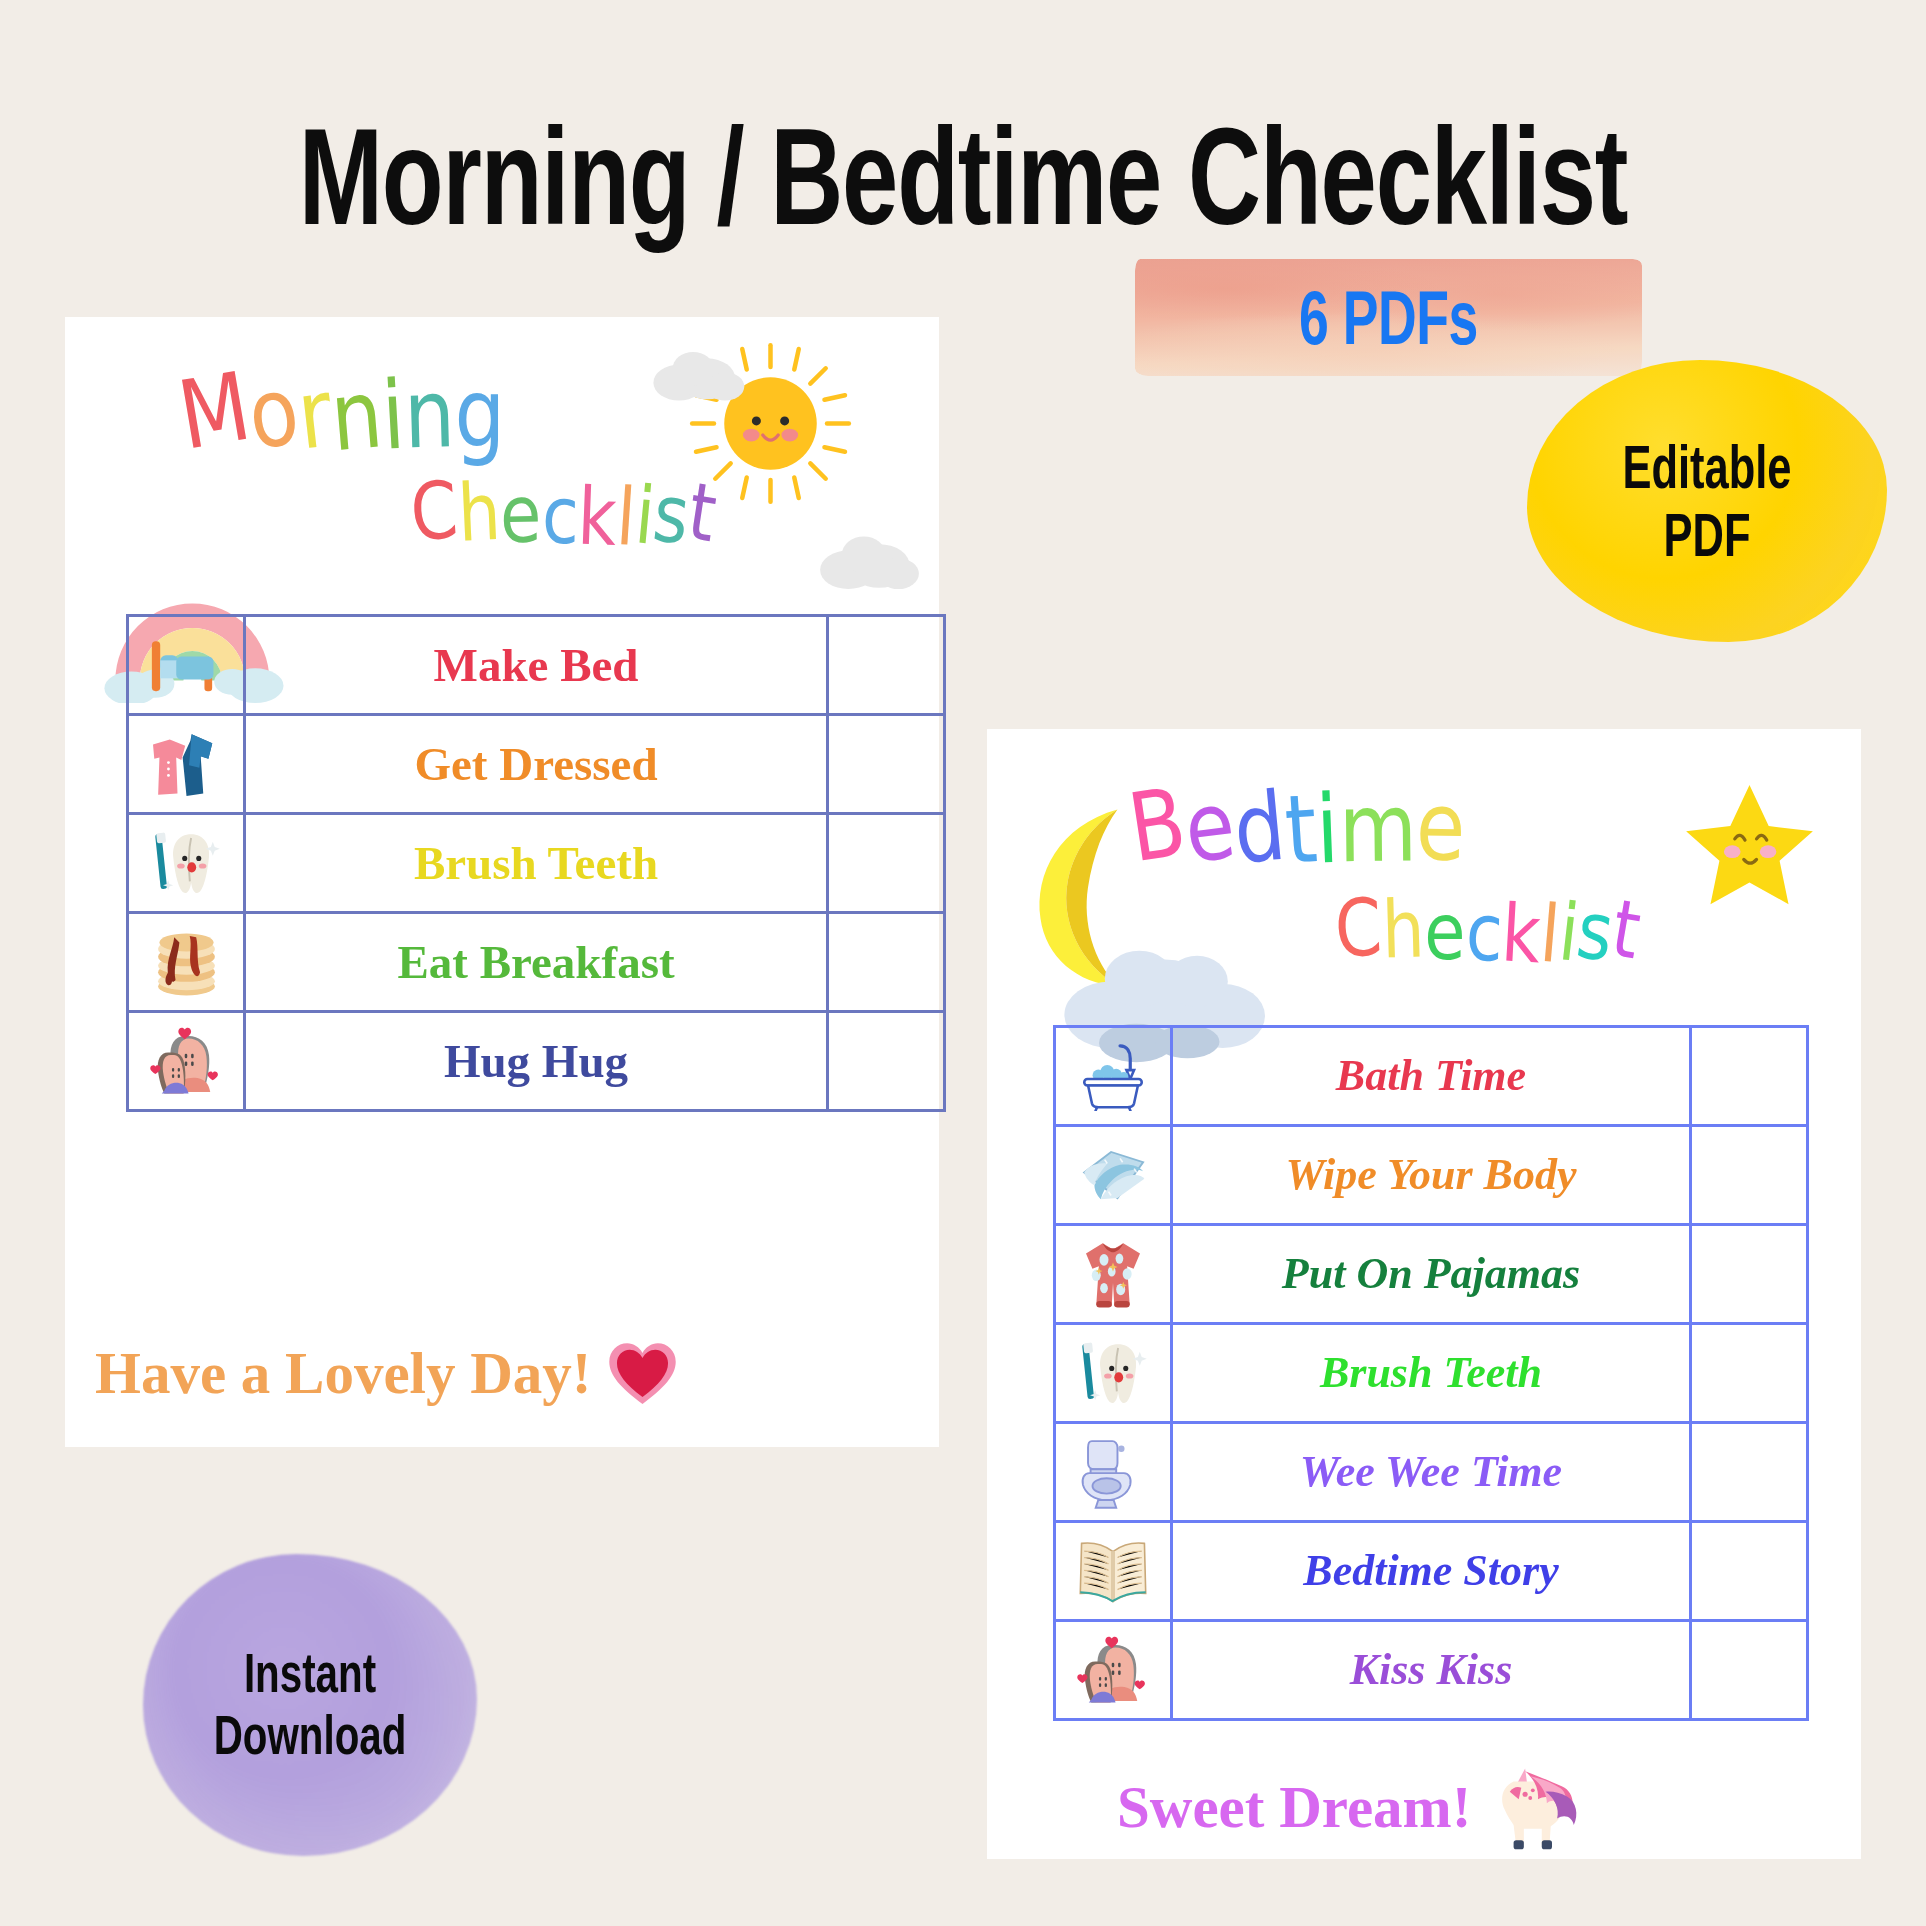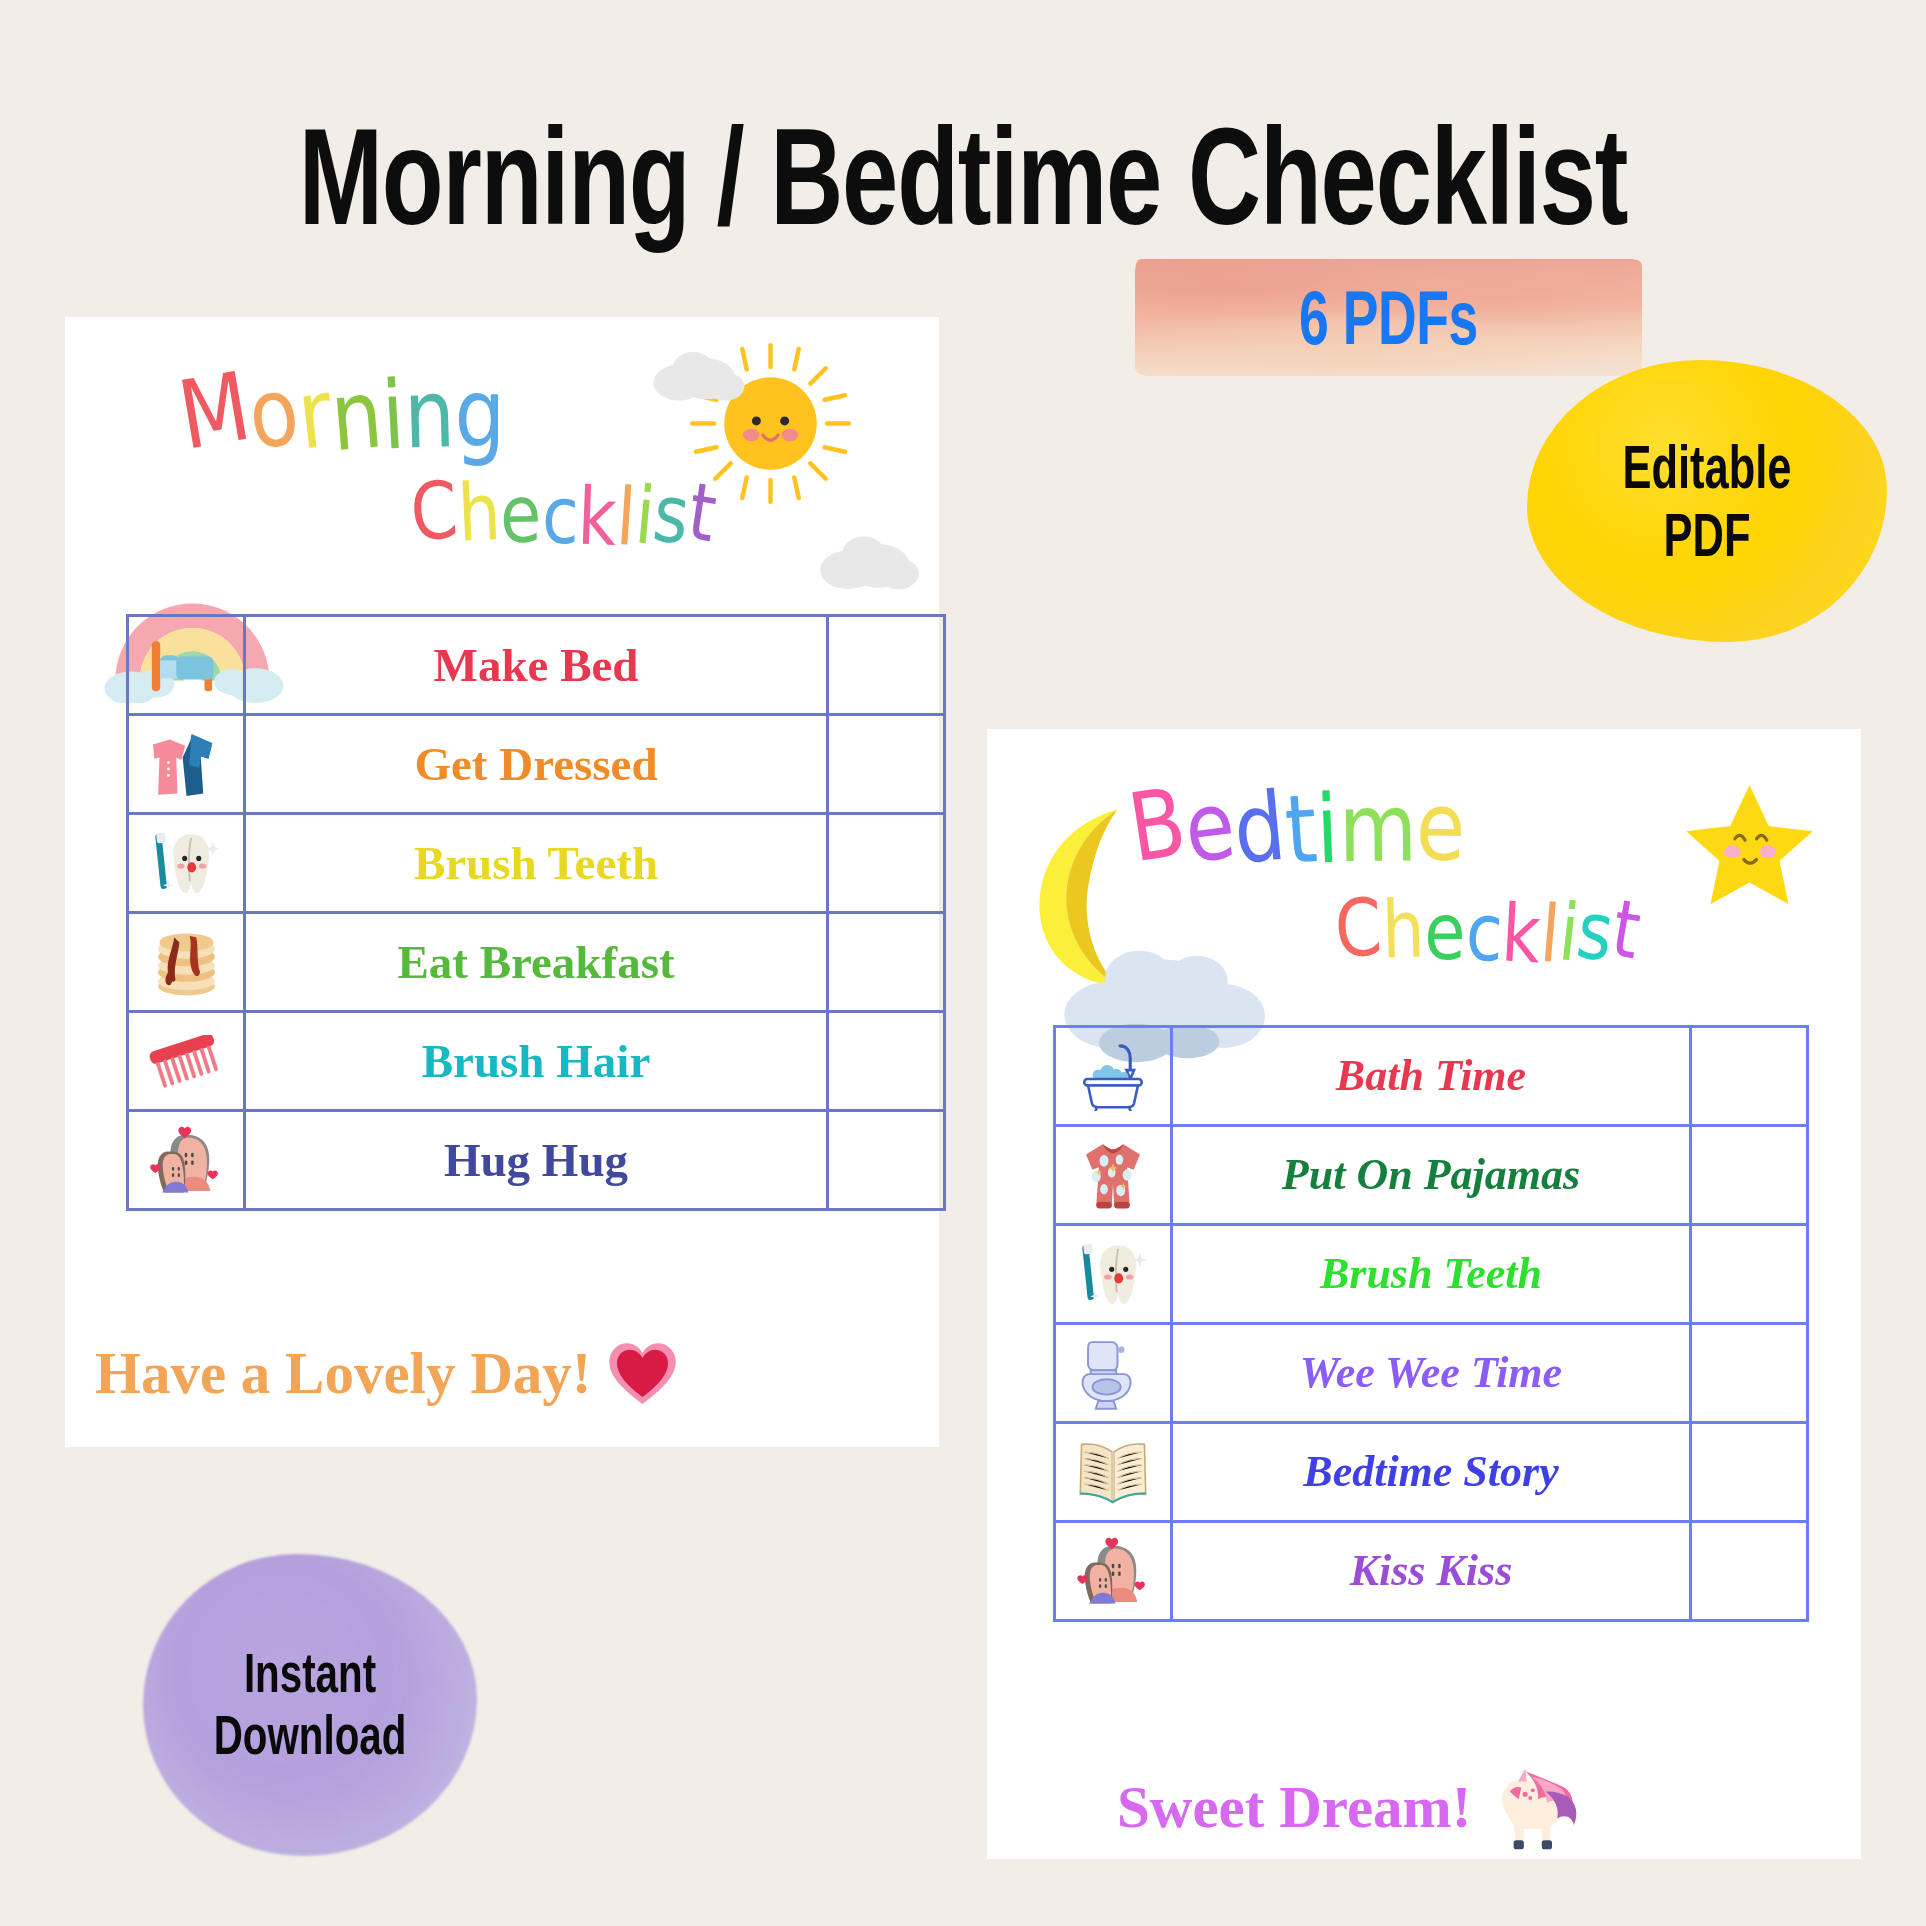--- a/index.html
+++ b/index.html
@@ -359,43 +359,20 @@
       <path d="M28 68 C 22 76 20 86 26 90 C 32 92 34 84 32 74 Z" fill="#8c2b1c"></path>
     </svg>
           </div>
         </td>
         <td><span class="task-label" style="color: rgb(85, 185, 59);">Eat Breakfast</span></td>
         <td class="col-box"></td>
       </tr>
       <tr>
         <td class="col-icon">
           <div class="icon-cell-inner">
-            <svg class="icon-svg" width="74" height="53" viewBox="0 0 116 82">
-      <g transform="rotate(-18 58 41)">
-        <rect x="6" y="10" width="104" height="20" rx="8" fill="#e8404f"></rect>
-        <g fill="#f07a86">
-          <rect x="12" y="28" width="6" height="42" rx="3"></rect>
-          <rect x="24" y="28" width="6" height="42" rx="3"></rect>
-          <rect x="36" y="28" width="6" height="42" rx="3"></rect>
-          <rect x="48" y="28" width="6" height="42" rx="3"></rect>
-          <rect x="60" y="28" width="6" height="42" rx="3"></rect>
-          <rect x="72" y="28" width="6" height="42" rx="3"></rect>
-          <rect x="84" y="28" width="6" height="42" rx="3"></rect>
-          <rect x="96" y="28" width="6" height="42" rx="3"></rect>
-        </g>
-      </g>
-    </svg>
-          </div>
-        </td>
-        <td><span class="task-label" style="color: rgb(23, 184, 196);">Brush Hair</span></td>
-        <td class="col-box"></td>
-      </tr>
-      <tr>
-        <td class="col-icon">
-          <div class="icon-cell-inner">
             <svg class="icon-svg" width="74" height="69" viewBox="0 0 116 108">
       <path d="M56 14 C 40 14 32 28 34 46 C 36 64 40 84 44 100 L86 100 C 92 82 96 60 94 44 C 92 24 78 14 62 14 Z" fill="#8a8a8a"></path>
       <path d="M62 18 C 50 18 44 30 46 48 C 48 66 52 84 56 100 L84 100 C 90 82 92 62 90 46 C 88 28 76 18 62 18 Z" fill="#f2b2a2"></path>
       <path d="M44 96 C 48 82 62 78 76 80 C 88 82 94 90 96 102 L40 102 Z" fill="#ea8d7e"></path>
       <path d="M30 40 C 18 40 12 52 14 68 C 16 84 20 96 24 104 L54 104 C 58 88 58 66 54 52 C 50 40 40 40 30 40 Z" fill="#7f6a5e"></path>
       <path d="M34 44 C 24 44 20 54 22 70 C 24 84 28 96 32 104 L54 104 C 56 86 54 64 50 54 C 46 44 42 44 34 44 Z" fill="#f2b2a2"></path>
       <path d="M24 100 C 28 90 38 86 48 88 C 56 90 60 96 62 104 L20 104 Z" fill="#7e7ad6"></path>
       <g fill="#4a4a4a">
         <rect x="56" y="42" width="4" height="7" rx="2"></rect>
                 <rect x="66" y="42" width="4" height="7" rx="2"></rect>
@@ -479,20 +456,40 @@
       <path d="M84 102 L88 112" stroke="#3a5bbf" stroke-width="4" stroke-linecap="round"></path>
     </svg>
           </div>
         </td>
         <td><span class="task-label" style="color: rgb(232, 56, 79);">Bath Time</span></td>
         <td class="col-box"></td>
       </tr>
       <tr>
         <td class="col-icon">
           <div class="icon-cell-inner">
+            <svg class="icon-svg" width="76" height="64" viewBox="0 0 118 100">
+      <path d="M14 46 L56 14 L106 30 L66 86 Z" fill="#bfdcec" stroke="#8ab9d6" stroke-width="3"></path>
+      <path d="M14 46 C 20 36 34 30 50 32 C 40 44 32 56 30 66 C 22 62 16 54 14 46 Z" fill="#d8eaf4"></path>
+      <path d="M30 66 C 36 52 52 38 70 34 C 86 32 100 36 106 44 C 92 38 72 44 58 58 C 48 68 42 78 40 88 C 34 82 30 74 30 66 Z" fill="#8cc5e0"></path>
+      <path d="M40 88 C 46 74 62 58 80 52 C 94 48 104 50 108 56 L66 86 Z" fill="#d8eaf4"></path>
+      <g stroke="#ffffff" stroke-width="2.5" opacity=".8">
+        <path d="M46 26 l4 6"></path>
+                <path d="M70 24 l4 6"></path>
+                <path d="M92 40 l4 6"></path>
+                <path d="M52 76 l4 6"></path>
+      </g>
+    </svg>
+          </div>
+        </td>
+        <td><span class="task-label" style="color: rgb(240, 140, 40);">Wipe Your Body</span></td>
+        <td class="col-box"></td>
+      </tr>
+      <tr>
+        <td class="col-icon">
+          <div class="icon-cell-inner">
             <svg class="icon-svg" width="72" height="72" viewBox="0 0 112 112">
       <path d="M40 8 L56 18 L72 8 L98 24 L88 48 L78 44 L82 104 L58 106 L56 70 L54 106 L30 104 L34 44 L24 48 L14 24 Z" fill="#e0706c"></path>
       <path d="M40 8 C 44 18 52 22 56 22 C 60 22 68 18 72 8 C 66 14 60 16 56 16 C 52 16 46 14 40 8 Z" fill="#b9453f"></path>
       <g fill="#d7eef5">
         <ellipse cx="42" cy="34" rx="7" ry="9"></ellipse>
                 <ellipse cx="66" cy="32" rx="6" ry="8"></ellipse>
         <ellipse cx="30" cy="58" rx="7" ry="9"></ellipse>
                 <ellipse cx="54" cy="52" rx="6" ry="8"></ellipse>
         <ellipse cx="78" cy="56" rx="7" ry="9"></ellipse>
                 <ellipse cx="42" cy="78" rx="6" ry="8"></ellipse>

